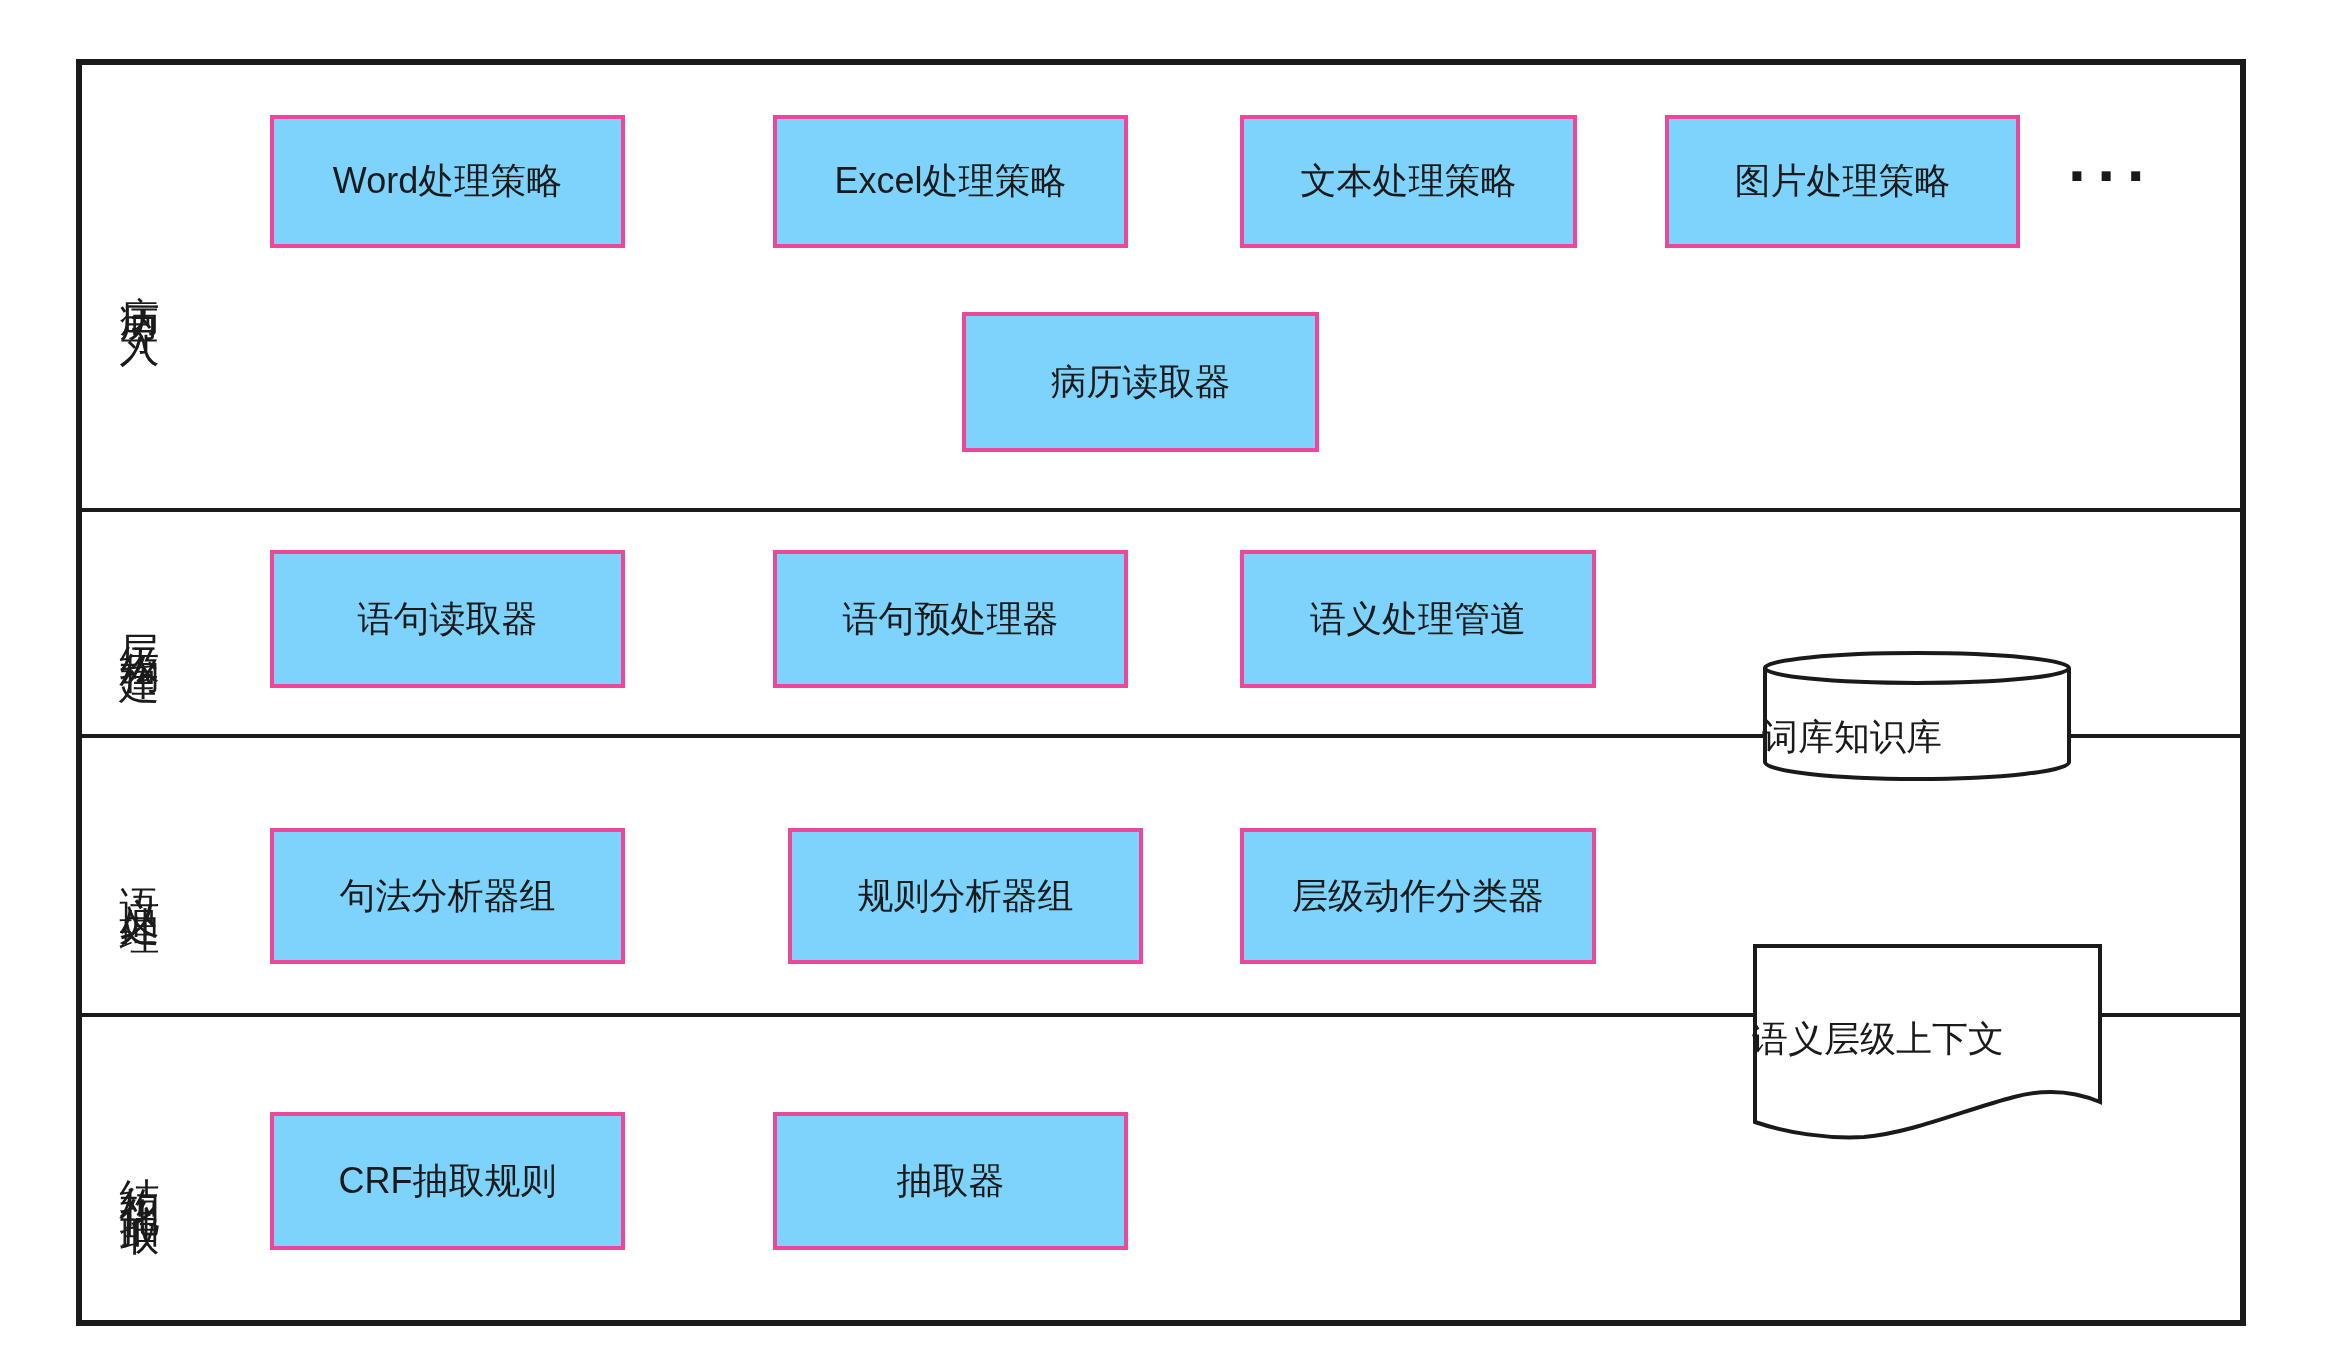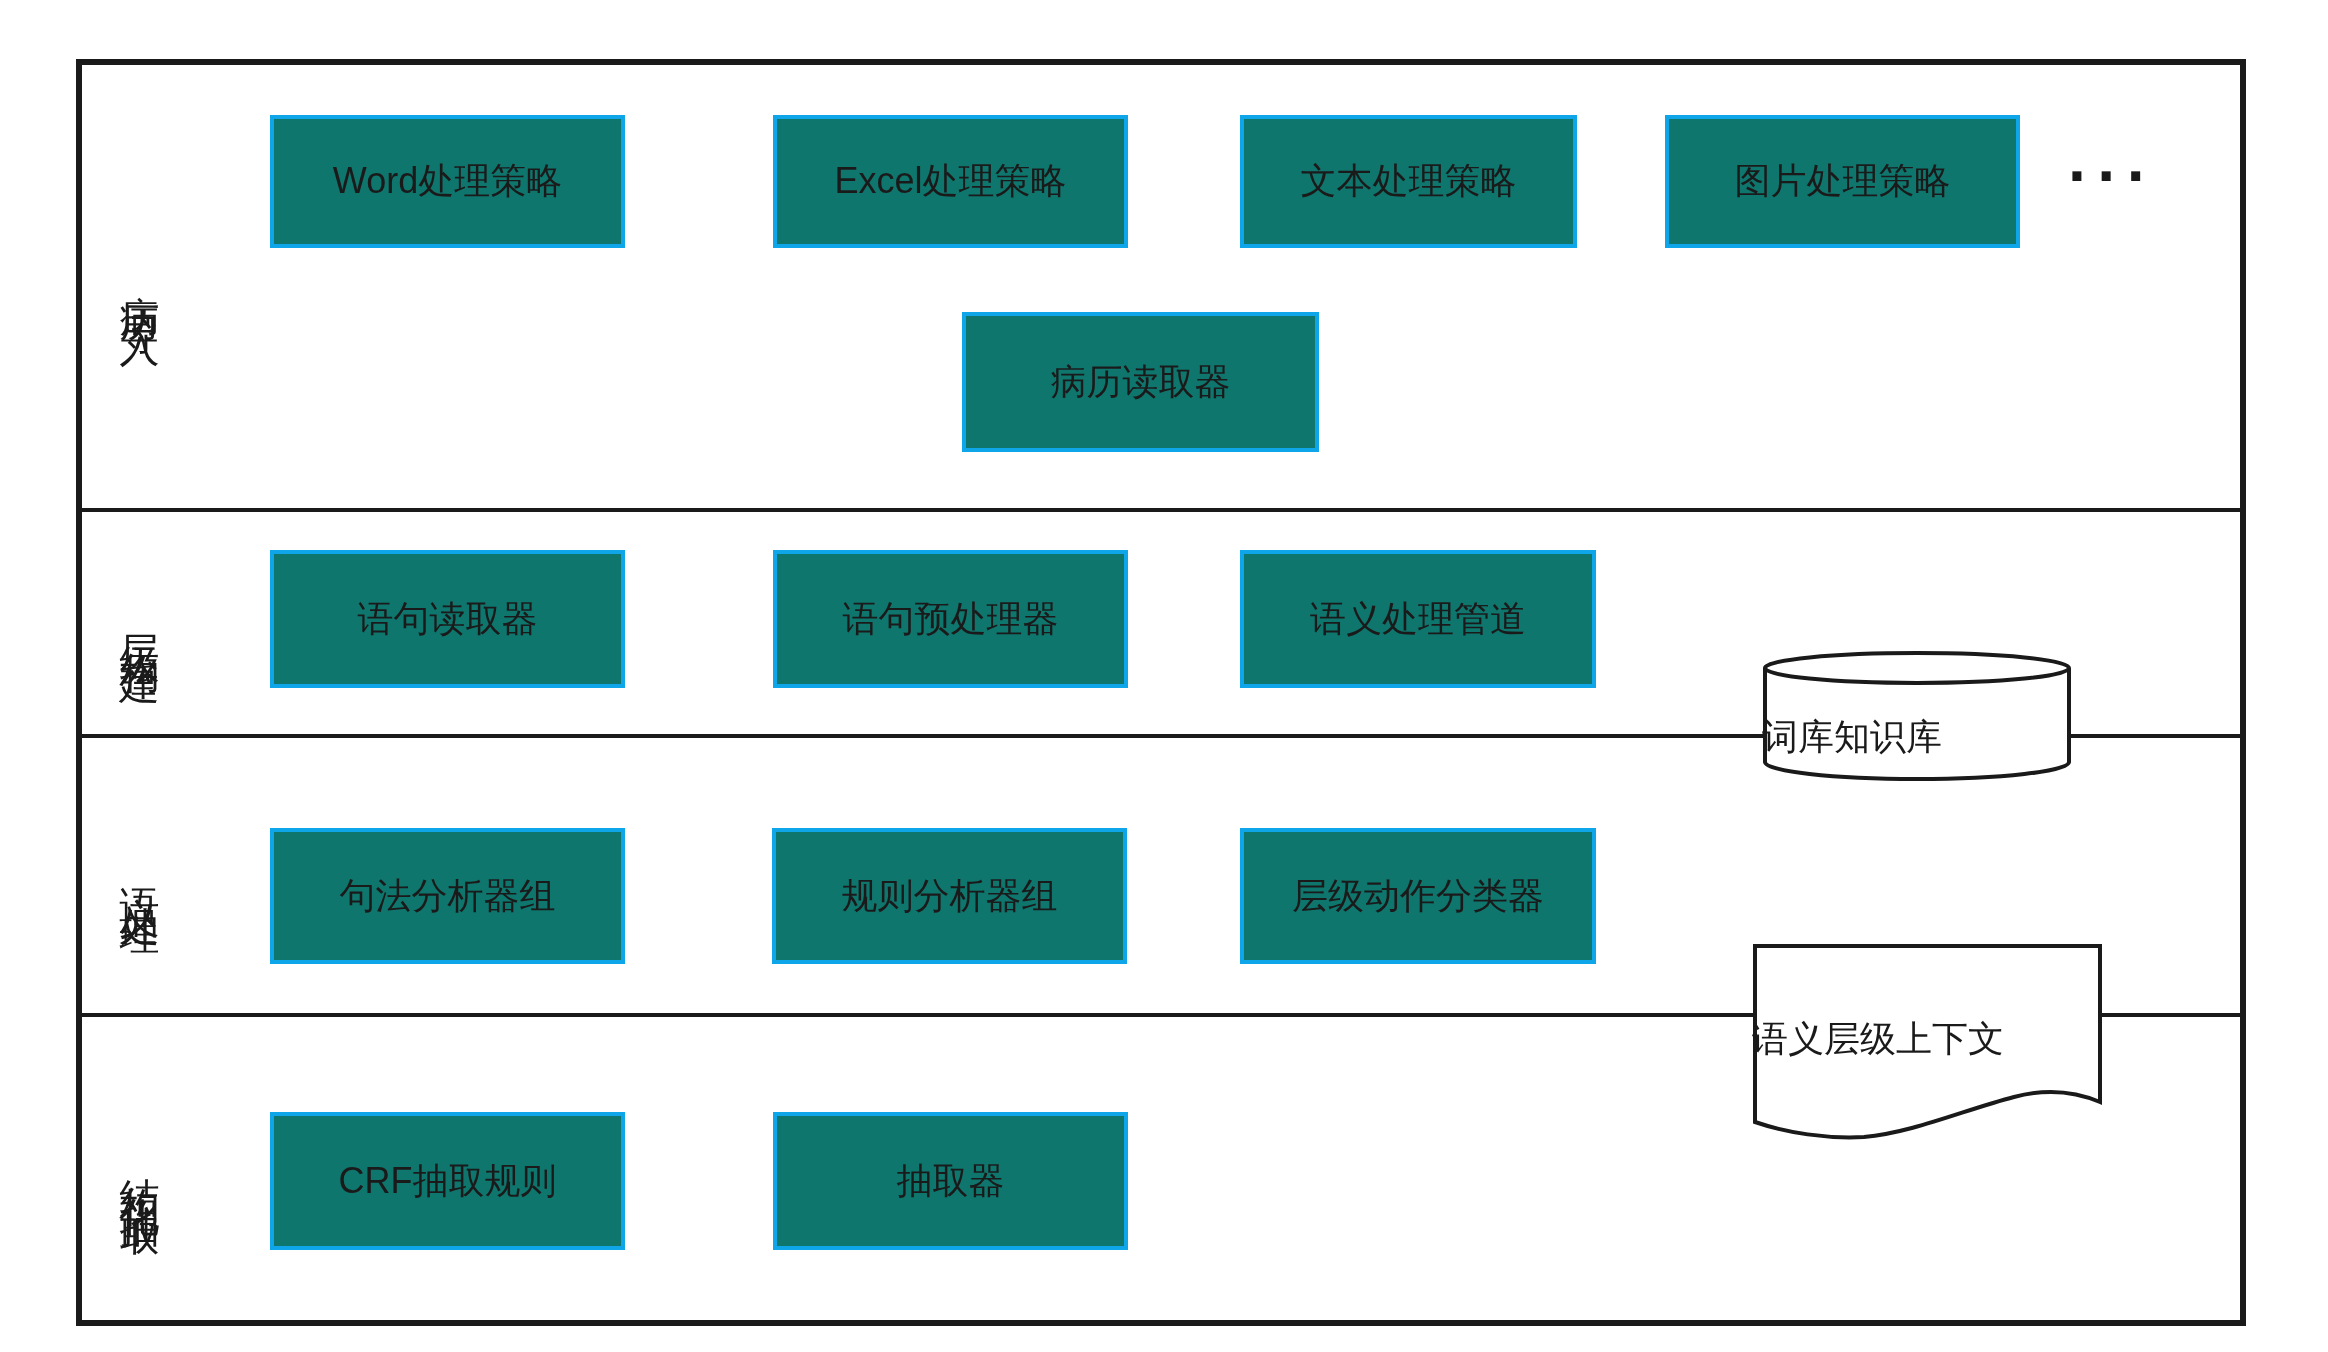--- a/index.html
+++ b/index.html
@@ -21,21 +21,21 @@
   }
   .vlabel{
     position:absolute;left:140px;
     writing-mode:vertical-rl;text-orientation:upright;
     font-size:40px;line-height:1;letter-spacing:10px;
     transform:translate(-50%,-50%);
     white-space:nowrap;z-index:2;
   }
   .box{
     position:absolute;box-sizing:border-box;
-    border:4px solid #0ea5e9;background:#0f766e;
+    border:4px solid #ec4899;background:#7dd3fc;
     display:flex;align-items:center;justify-content:center;
     font-size:36px;white-space:nowrap;z-index:2;
   }
   .dots{
     position:absolute;transform:translate(-50%,-58%);
     font-size:64px;font-weight:bold;letter-spacing:8px;z-index:2;
   }
   .shape{position:absolute;z-index:3;}
   .shape svg{display:block;}
   .shape-label{
@@ -65,21 +65,21 @@
   <div class="box" style="left:1665px;top:115px;width:355px;height:133px">图片处理策略</div>
   <div class="dots" style="left:2112px;top:182px">···</div>
 
   <div class="box" style="left:962px;top:312px;width:357px;height:140px">病历读取器</div>
 
   <div class="box" style="left:270px;top:550px;width:355px;height:138px">语句读取器</div>
   <div class="box" style="left:773px;top:550px;width:355px;height:138px">语句预处理器</div>
   <div class="box" style="left:1240px;top:550px;width:356px;height:138px">语义处理管道</div>
 
   <div class="box" style="left:270px;top:828px;width:355px;height:136px">句法分析器组</div>
-  <div class="box" style="left:772px;top:828px;width:355px;height:136px">规则分析器组</div>
+  <div class="box" style="left:788px;top:828px;width:355px;height:136px">规则分析器组</div>
   <div class="box" style="left:1240px;top:828px;width:356px;height:136px">层级动作分类器</div>
 
   <div class="box" style="left:270px;top:1112px;width:355px;height:138px">CRF抽取规则</div>
   <div class="box" style="left:773px;top:1112px;width:355px;height:138px">抽取器</div>
 
   <div class="shape" style="left:1762px;top:650px;width:310px;height:135px">
     <svg width="310" height="135" viewBox="0 0 310 135">
       <path d="M3 18 L3 112 A152 17 0 0 0 307 112 L307 18" fill="#ffffff" stroke="#1a1a1a" stroke-width="4"></path>
       <ellipse cx="155" cy="18" rx="152" ry="15" fill="#ffffff" stroke="#1a1a1a" stroke-width="4"></ellipse>
     </svg>

